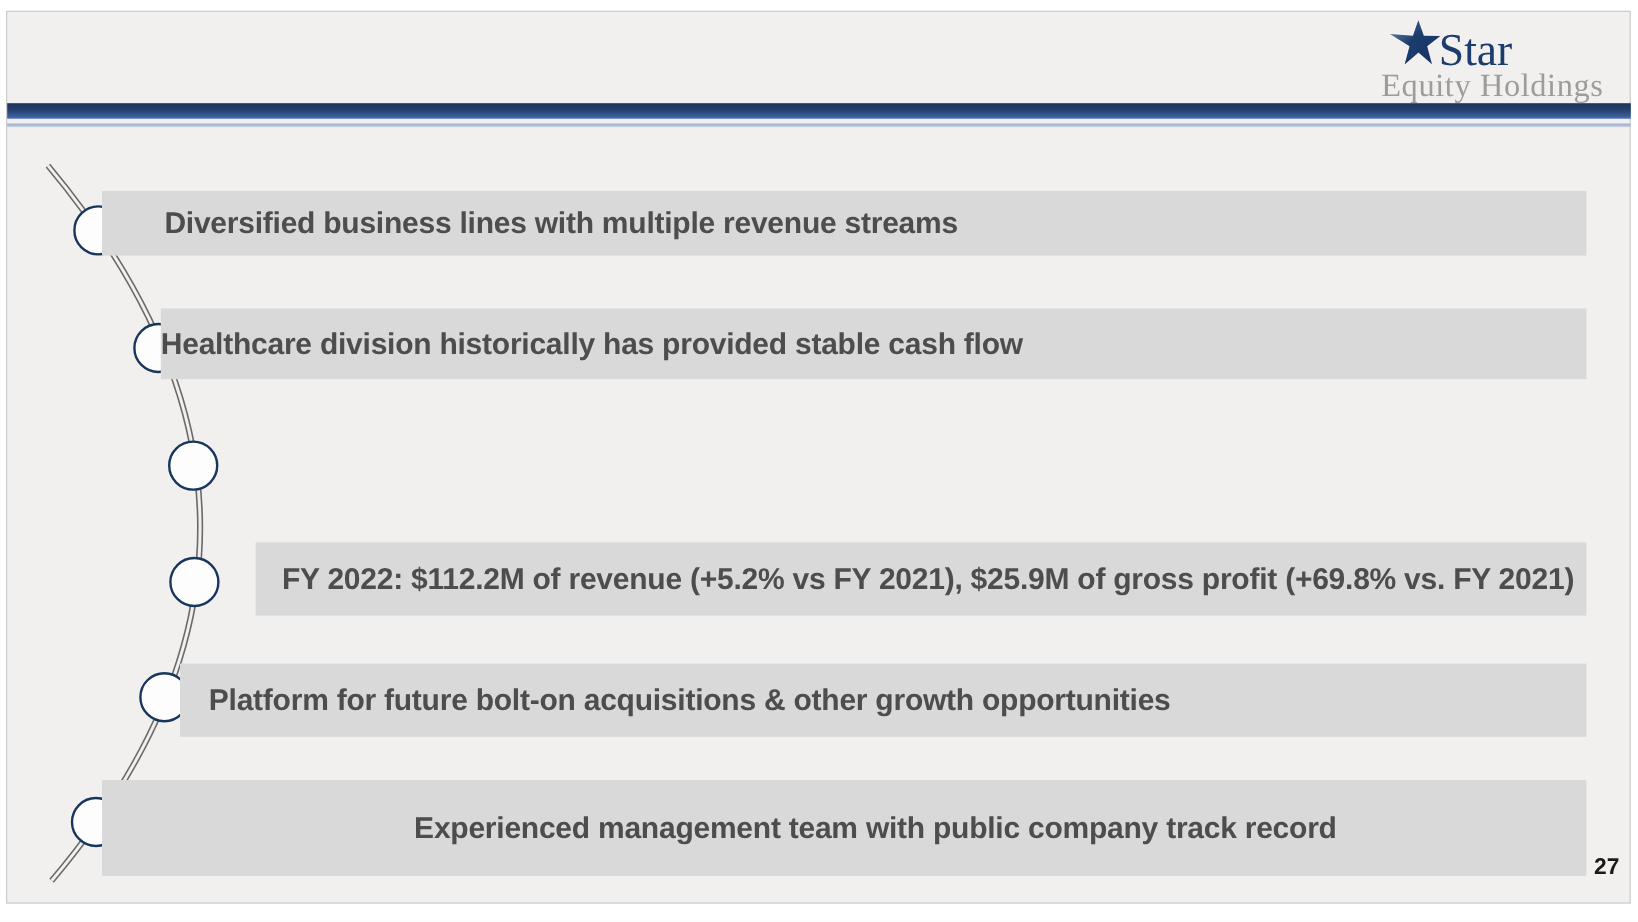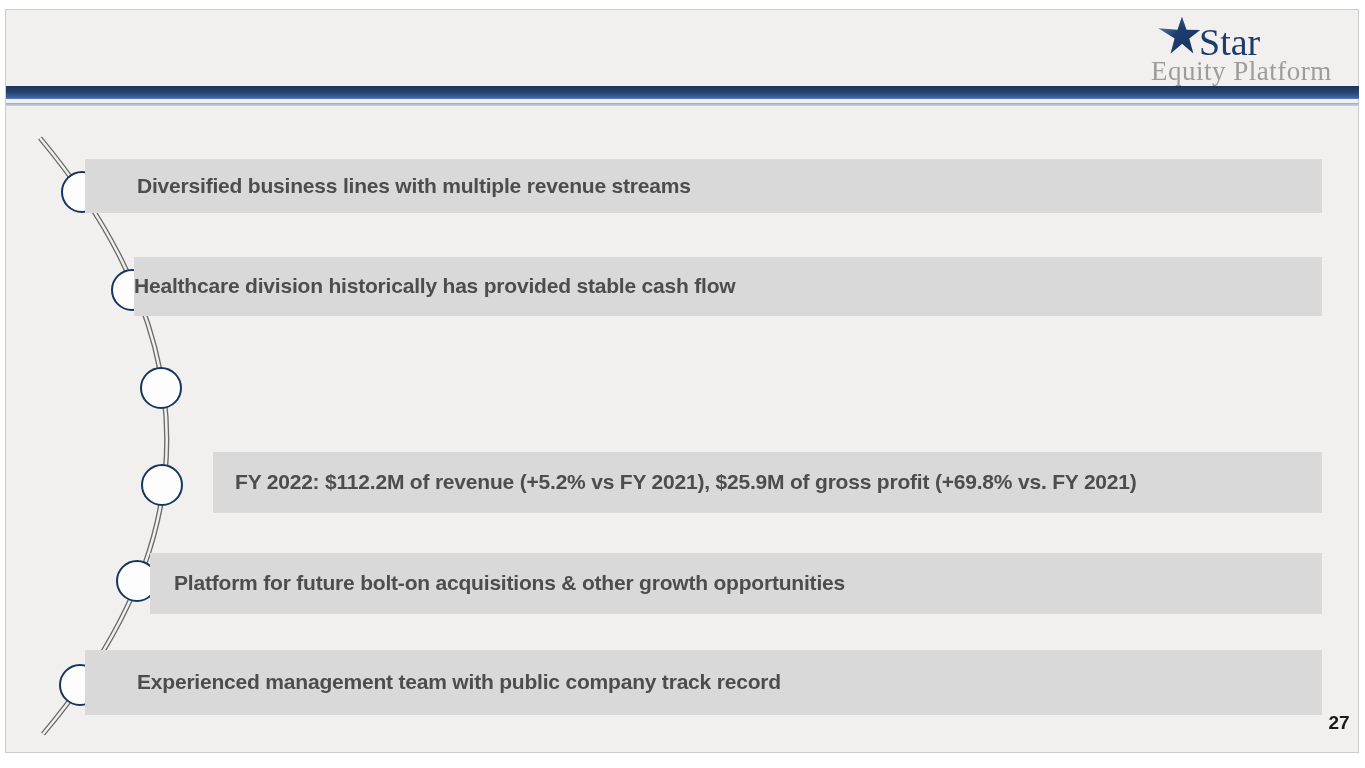--- a/index.html
+++ b/index.html
@@ -35,29 +35,29 @@
     position:absolute; left:1151px; top:56px;
     font-family:"Liberation Serif", serif; font-size:27px; color:#9c9c9c;
     letter-spacing:0.5px; white-space:nowrap;
   }
   
   .connector { position:absolute; left:0; top:0; pointer-events:none; }
   
   .hl {
     position:absolute; right:43px; background:#d9d9d9;
     display:flex; align-items:center;
-    color:#4d4d4d; font-weight:bold; font-size:21px; letter-spacing:-0.2px;
+    color:#4d4d4d; font-weight:bold; font-size:25px; letter-spacing:-0.2px;
     line-height:1.28; white-space:pre-line;
   }
   .hl1 { left:85px;  top:159px; height:54px; padding-left:52px; }
   .hl2 { left:134px; top:257px; height:59px; }
   .hl3 { left:168px; top:347px; height:75px; padding-left:24px; }
   .hl4 { left:177px; top:452px; height:61px; padding-left:22px;margin-left:36px; }
   .hl5 { left:150px; top:553px; height:61px; padding-left:24px; }
-  .hl6 { left:85px;  top:650px; height:65px; padding-left:52px; }
+  .hl6 { left:85px;  top:650px; height:80px; padding-left:52px;justify-content:center; }
   
   .page-number {
     position:absolute; left:1324px; top:712px; width:30px; text-align:center;
     font-size:19px; font-weight:bold; color:#1a1a1a;
   }
 </style>
 </head>
 <body>
 
 <div class="page">
@@ -71,21 +71,21 @@
       <linearGradient id="starGrad" x1="0%" y1="0%" x2="100%" y2="100%">
         <stop offset="0%" stop-color="#7d94b5"></stop>
         <stop offset="45%" stop-color="#1c3c6e"></stop>
         <stop offset="100%" stop-color="#16345f"></stop>
       </linearGradient>
     </defs>
     <polygon points="26,2 21.3,15.5 1.3,14 18.4,24.5 14.2,40.2 26,30 37.8,40.2 33.6,24.5 45,15.8 30.7,15.5" fill="url(#starGrad)"></polygon>
     <polygon points="26,2 26,30 14.2,40.2 18.4,24.5" fill="#1c3c6e" opacity="0.55"></polygon>
   </svg>
   <div class="logo-brand">Star</div>
-  <div class="logo-tagline">Equity Platform</div>
+  <div class="logo-tagline">Equity Holdings</div>
 
   <svg class="connector" width="1365" height="768" viewBox="0 0 1365 768">
     <path d="M 40 138 Q 292 440 43 734" fill="none" stroke="#6a6a6a" stroke-width="5"></path>
     <path d="M 40 138 Q 292 440 43 734" fill="none" stroke="#f1f0ef" stroke-width="2.4"></path>
     <circle cx="82" cy="192" r="20" fill="#fdfdfd" stroke="#17365d" stroke-width="2"></circle>
     <circle cx="132" cy="290" r="20" fill="#fdfdfd" stroke="#17365d" stroke-width="2"></circle>
     <circle cx="161" cy="388" r="20" fill="#fdfdfd" stroke="#17365d" stroke-width="2"></circle>
     <circle cx="162" cy="485" r="20" fill="#fdfdfd" stroke="#17365d" stroke-width="2"></circle>
     <circle cx="137" cy="581" r="20" fill="#fdfdfd" stroke="#17365d" stroke-width="2"></circle>
     <circle cx="80" cy="685" r="20" fill="#fdfdfd" stroke="#17365d" stroke-width="2"></circle>

